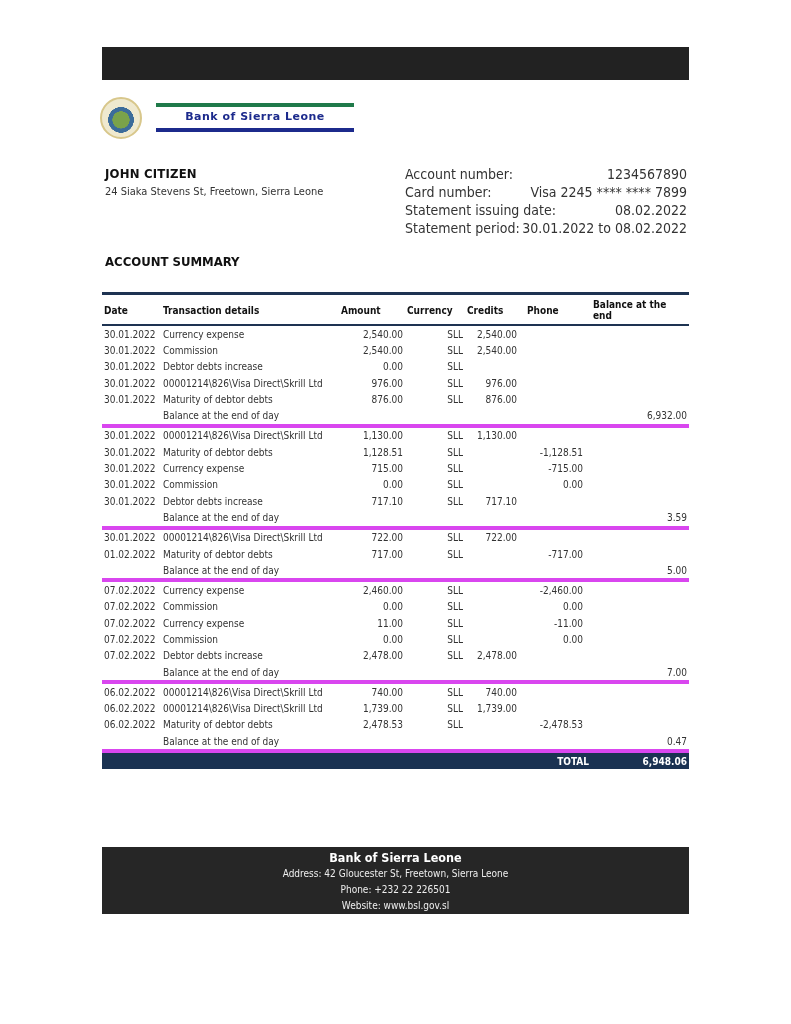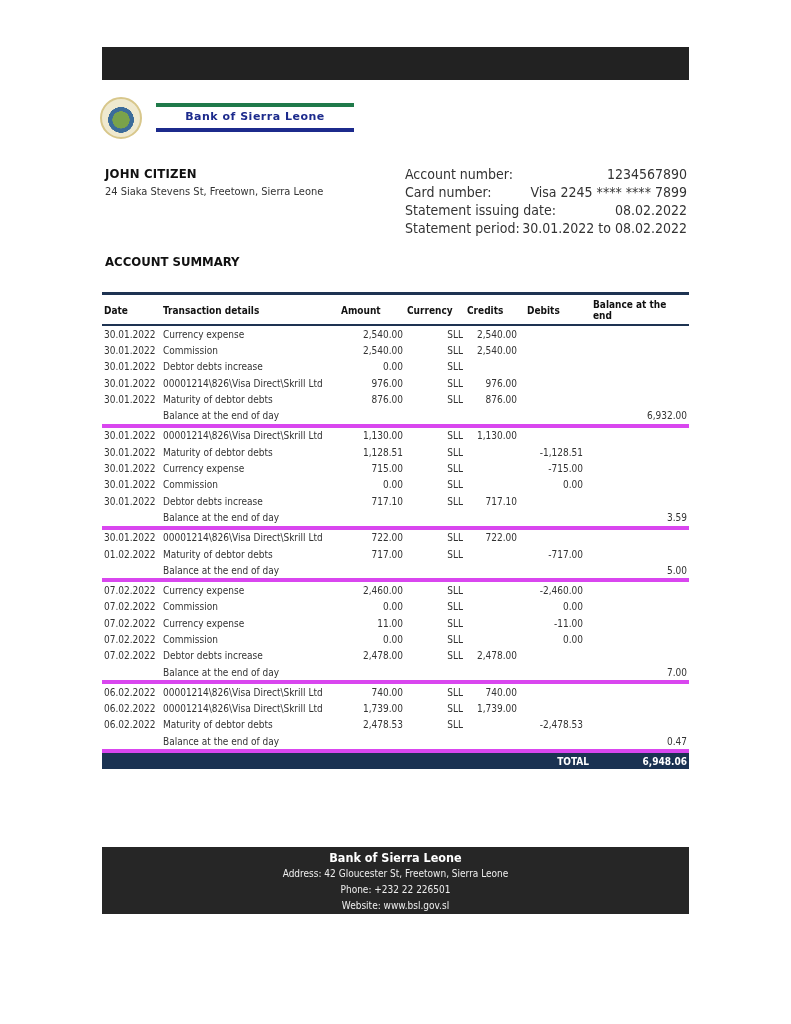--- a/index.html
+++ b/index.html
@@ -75,21 +75,21 @@
       <col style="width:66px">
       <col style="width:98px">
   </colgroup>
   <thead>
     <tr>
       <th>Date</th>
       <th>Transaction details</th>
       <th class="r">Amount</th>
       <th class="c">Currency</th>
       <th class="c">Credits</th>
-      <th class="c">Debits</th>
+      <th class="c">Phone</th>
       <th class="r">Balance at the end</th>
     </tr>
   </thead>
   <tbody id="tx-body">
       <tr class="">
         <td>30.01.2022</td>
         <td>Currency expense</td>
         <td class="r">2,540.00</td>
         <td class="c">SLL</td>
         <td class="r" style="padding-right: 8px;">2,540.00</td>

